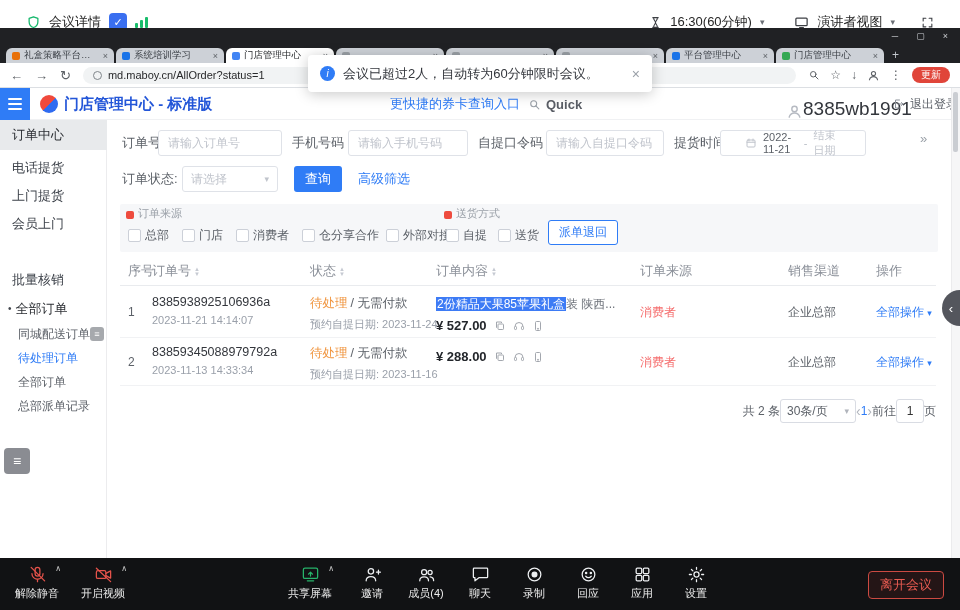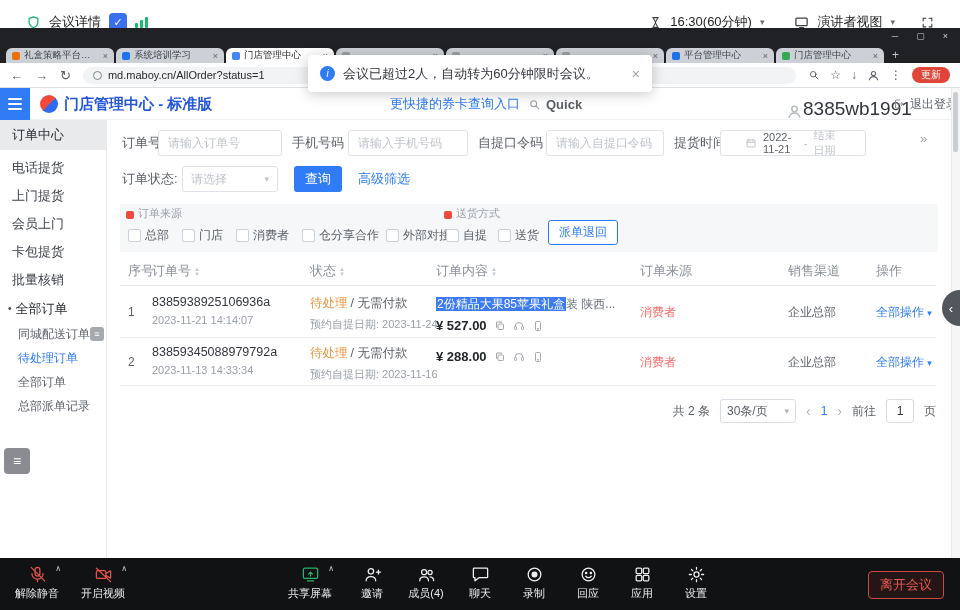--- a/index.html
+++ b/index.html
@@ -76,21 +76,21 @@
   .hl{background:#3d7bf5;color:#fff;font-size:12px;padding:0 1px}
   .hl:empty{display:none}
   .crest{font-size:12px;color:#6b7078}
   .priceline{display:flex;align-items:center;gap:7px;margin-top:5px}
   .price{font-size:13px;font-weight:bold;color:#23262b}
   .cicon{color:#a3a7ae;display:flex}
   .redtxt{color:#f56c6c;font-size:12px}
   .graytxt{color:#5c6168;font-size:12px}
   .bluetxt{color:#2f7cf6;font-size:12px}
   
-  .pag{left:420px;top:398px;width:516px;height:26px;display:flex;align-items:center;justify-content:flex-end;gap:10px;font-size:12px;color:#5c6168}
+  .pag{left:420px;top:398px;width:516px;height:26px;display:flex;align-items:center;justify-content:flex-end;font-size:12px;color:#5c6168}
   .pag .sizer{width:76px;height:24px;border:1px solid #d9dce3;border-radius:3px;display:flex;align-items:center;justify-content:space-between;padding:0 6px}
   .pag .arrow{color:#b0b4bc;font-size:14px}
   .pag .cur{color:#2f7cf6}
   .pag input{width:28px;height:24px;border:1px solid #d9dce3;border-radius:3px;text-align:center;font-size:12px;font-family:inherit;outline:none;color:#333}
   
   .toast{left:308px;top:55px;width:344px;height:37px;background:#fff;border-radius:4px;box-shadow:0 2px 14px rgba(0,0,0,.22);display:flex;align-items:center;padding:0 12px;gap:8px;z-index:60}
   .info-i{width:15px;height:15px;border-radius:50%;background:#2f7cf6;color:#fff;font-size:10px;font-style:italic;display:flex;align-items:center;justify-content:center;flex:none}
   .toast-text{font-size:13px;color:#33363c;flex:1;white-space:nowrap}
   .toast-x{color:#9aa0a8;font-size:14px}
   
@@ -269,21 +269,20 @@
         </svg>
     </span>
     <span>退出登录</span>
   </div>
 
   <div class="abs sidebar"></div>
   <div class="sb-sec">订单中心</div>
   <div class="sb-item" style="top:154px">电话提货</div>
   <div class="sb-item" style="top:182px">上门提货</div>
   <div class="sb-item" style="top:210px">会员上门</div>
-  <div class="sb-item" style="top:238px">卡包提货</div>
   <div class="sb-item" style="top:266px">批量核销</div>
   <div class="sb-group">
     <span style="font-size:10px;color:#42464d">•</span>
     <span>全部订单</span>
   </div>
   <div class="sb-sub" style="top:322px">
     <span>同城配送订单</span>
     <span class="rowmenu">≡</span>
   </div>
   <div class="sb-sub active" style="top:346px">待处理订单</div>

